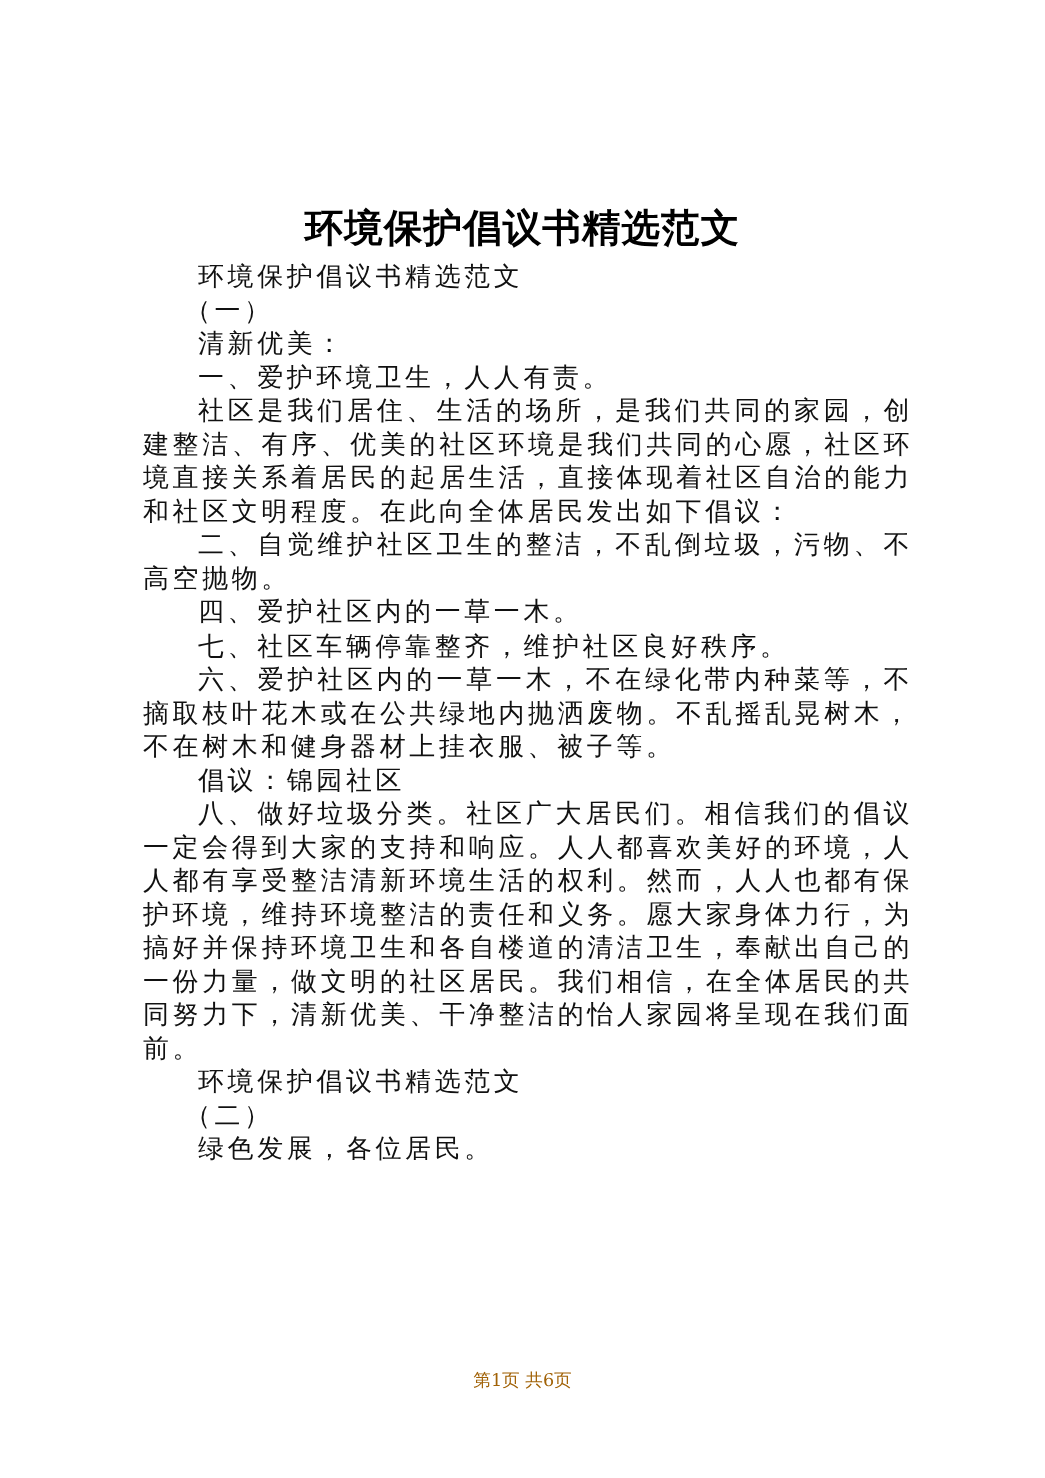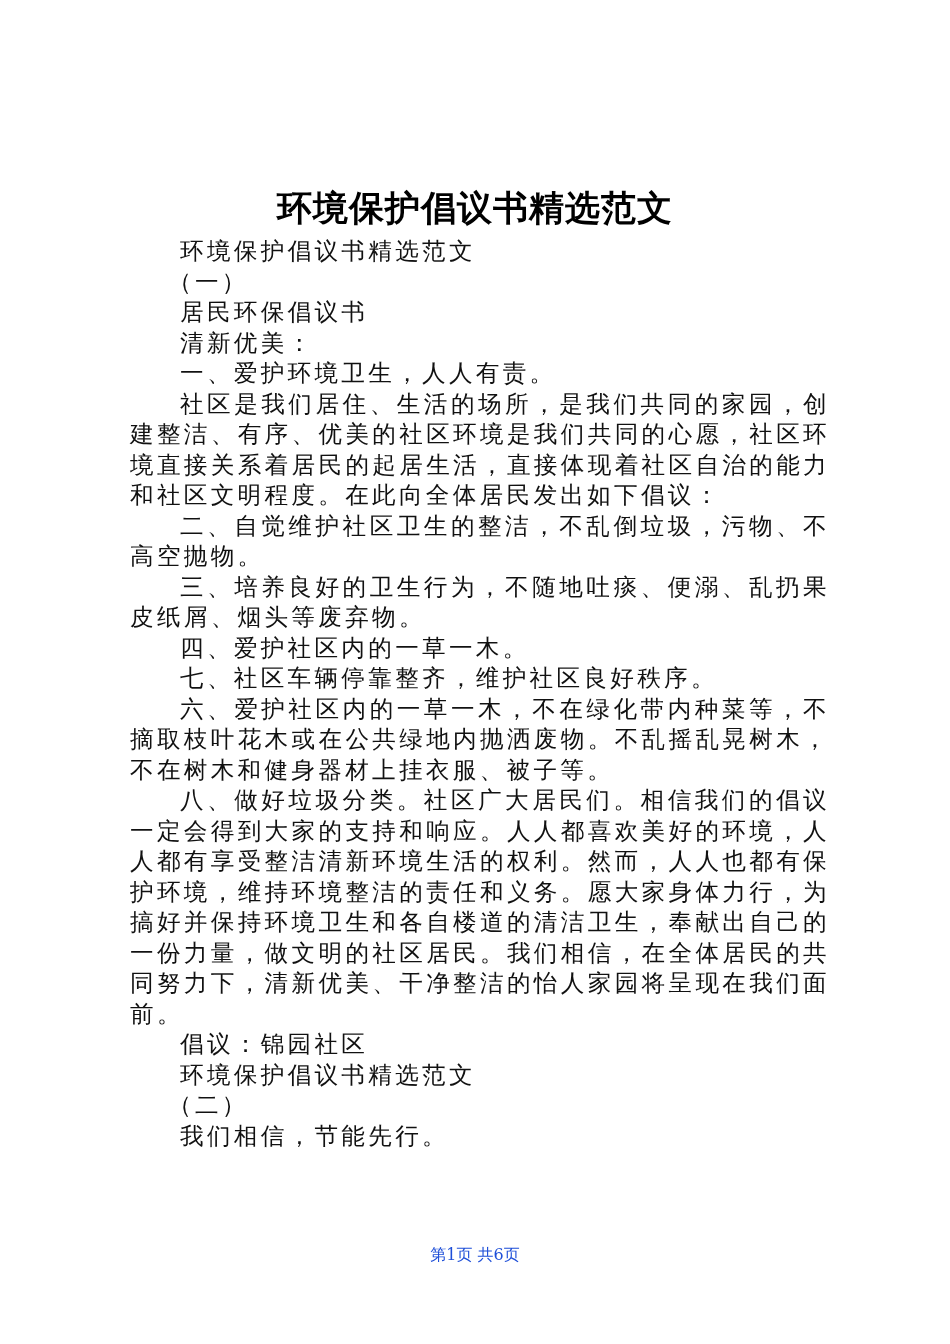--- a/index.html
+++ b/index.html
@@ -55,42 +55,40 @@
       text-indent: 38px;
     }
     .footer {
       position: absolute;
       top: 1244px;
       left: 0;
       width: 950px;
       text-align: center;
       font-size: 16px;
       line-height: 22px;
-      color: #1d4ed8;
+      color: #a16207;
     }
   </style>
 </head>
 <body>
 
 <div class="page">
   <div class="doc-title">环境保护倡议书精选范文</div>
 
   <div class="body">
     <p class="para indent">环境保护倡议书精选范文</p>
     <p class="para indent-paren">（一）</p>
-    <p class="para indent">居民环保倡议书</p>
     <p class="para indent">清新优美：</p>
     <p class="para indent">一、爱护环境卫生，人人有责。</p>
     <p class="para indent">社区是我们居住、生活的场所，是我们共同的家园，创建整洁、有序、优美的社区环境是我们共同的心愿，社区环境直接关系着居民的起居生活，直接体现着社区自治的能力和社区文明程度。在此向全体居民发出如下倡议：</p>
     <p class="para indent">二、自觉维护社区卫生的整洁，不乱倒垃圾，污物、不高空抛物。</p>
-    <p class="para indent">三、培养良好的卫生行为，不随地吐痰、便溺、乱扔果皮纸屑、烟头等废弃物。</p>
     <p class="para indent">四、爱护社区内的一草一木。</p>
     <p class="para indent">七、社区车辆停靠整齐，维护社区良好秩序。</p>
     <p class="para indent">六、爱护社区内的一草一木，不在绿化带内种菜等，不摘取枝叶花木或在公共绿地内抛洒废物。不乱摇乱晃树木，不在树木和健身器材上挂衣服、被子等。</p>
+    <p class="para indent">倡议：锦园社区</p>
     <p class="para indent">八、做好垃圾分类。社区广大居民们。相信我们的倡议一定会得到大家的支持和响应。人人都喜欢美好的环境，人人都有享受整洁清新环境生活的权利。然而，人人也都有保护环境，维持环境整洁的责任和义务。愿大家身体力行，为搞好并保持环境卫生和各自楼道的清洁卫生，奉献出自己的一份力量，做文明的社区居民。我们相信，在全体居民的共同努力下，清新优美、干净整洁的怡人家园将呈现在我们面前。</p>
-    <p class="para indent">倡议：锦园社区</p>
     <p class="para indent">环境保护倡议书精选范文</p>
     <p class="para indent-paren">（二）</p>
-    <p class="para indent">我们相信，节能先行。</p>
+    <p class="para indent">绿色发展，各位居民。</p>
   </div>
 
   <div class="footer">第1页 共6页</div>
 </div>
 
 </body></html>

